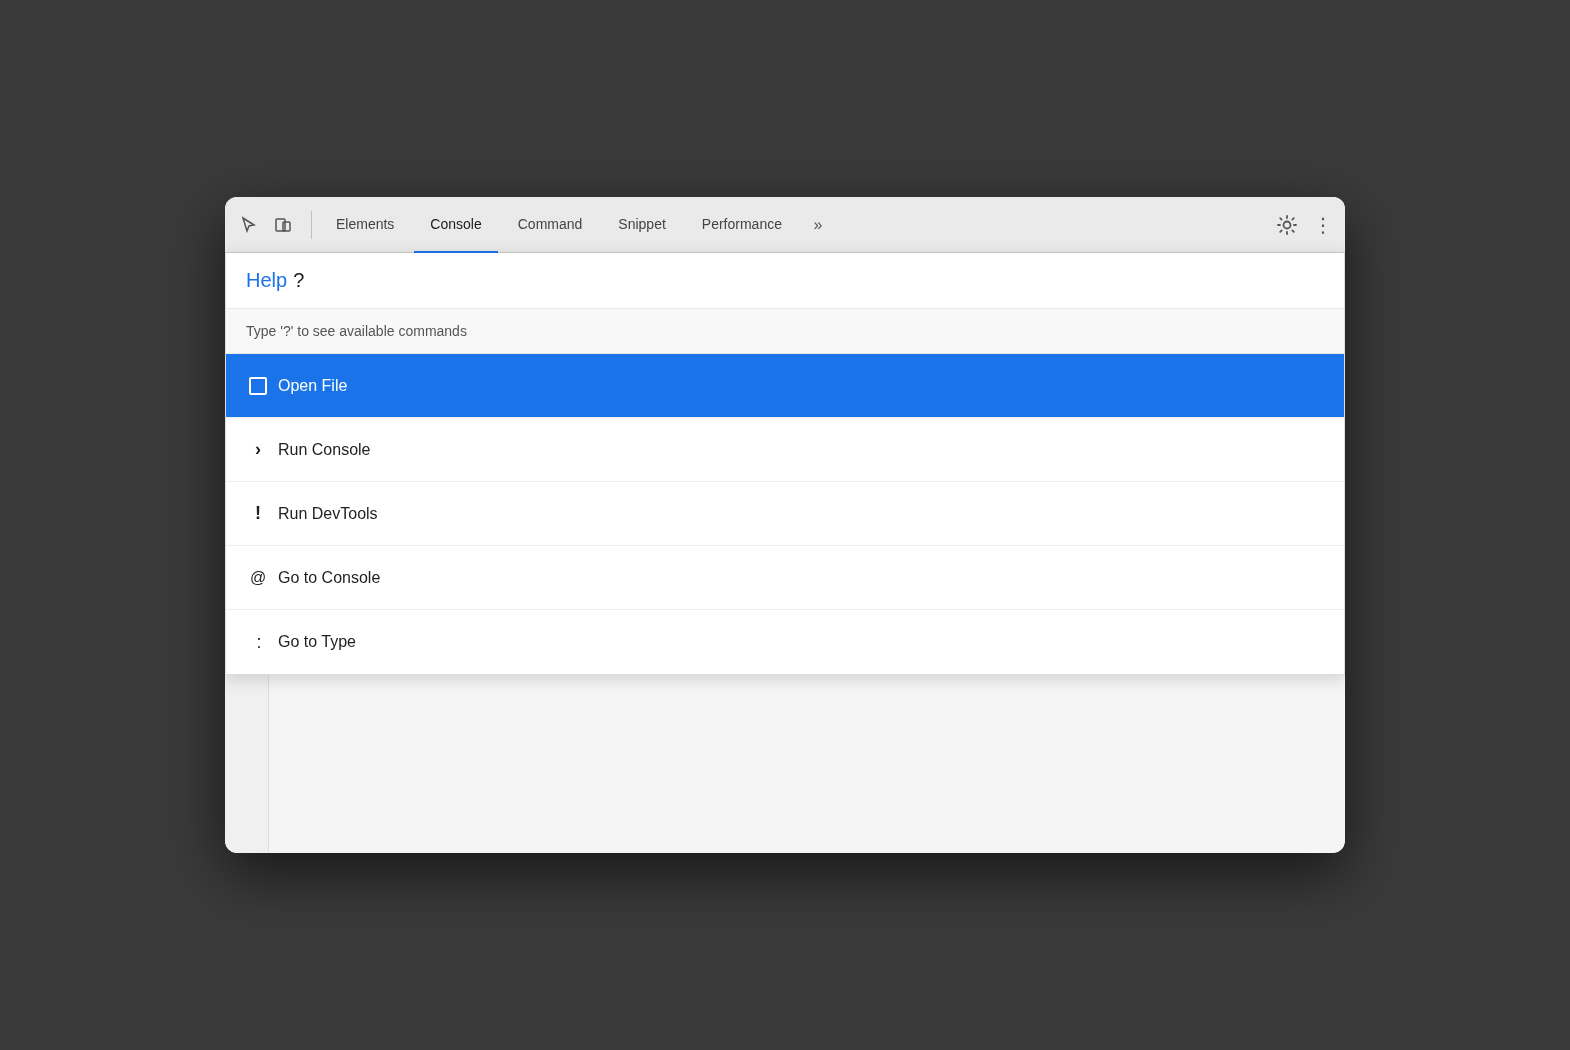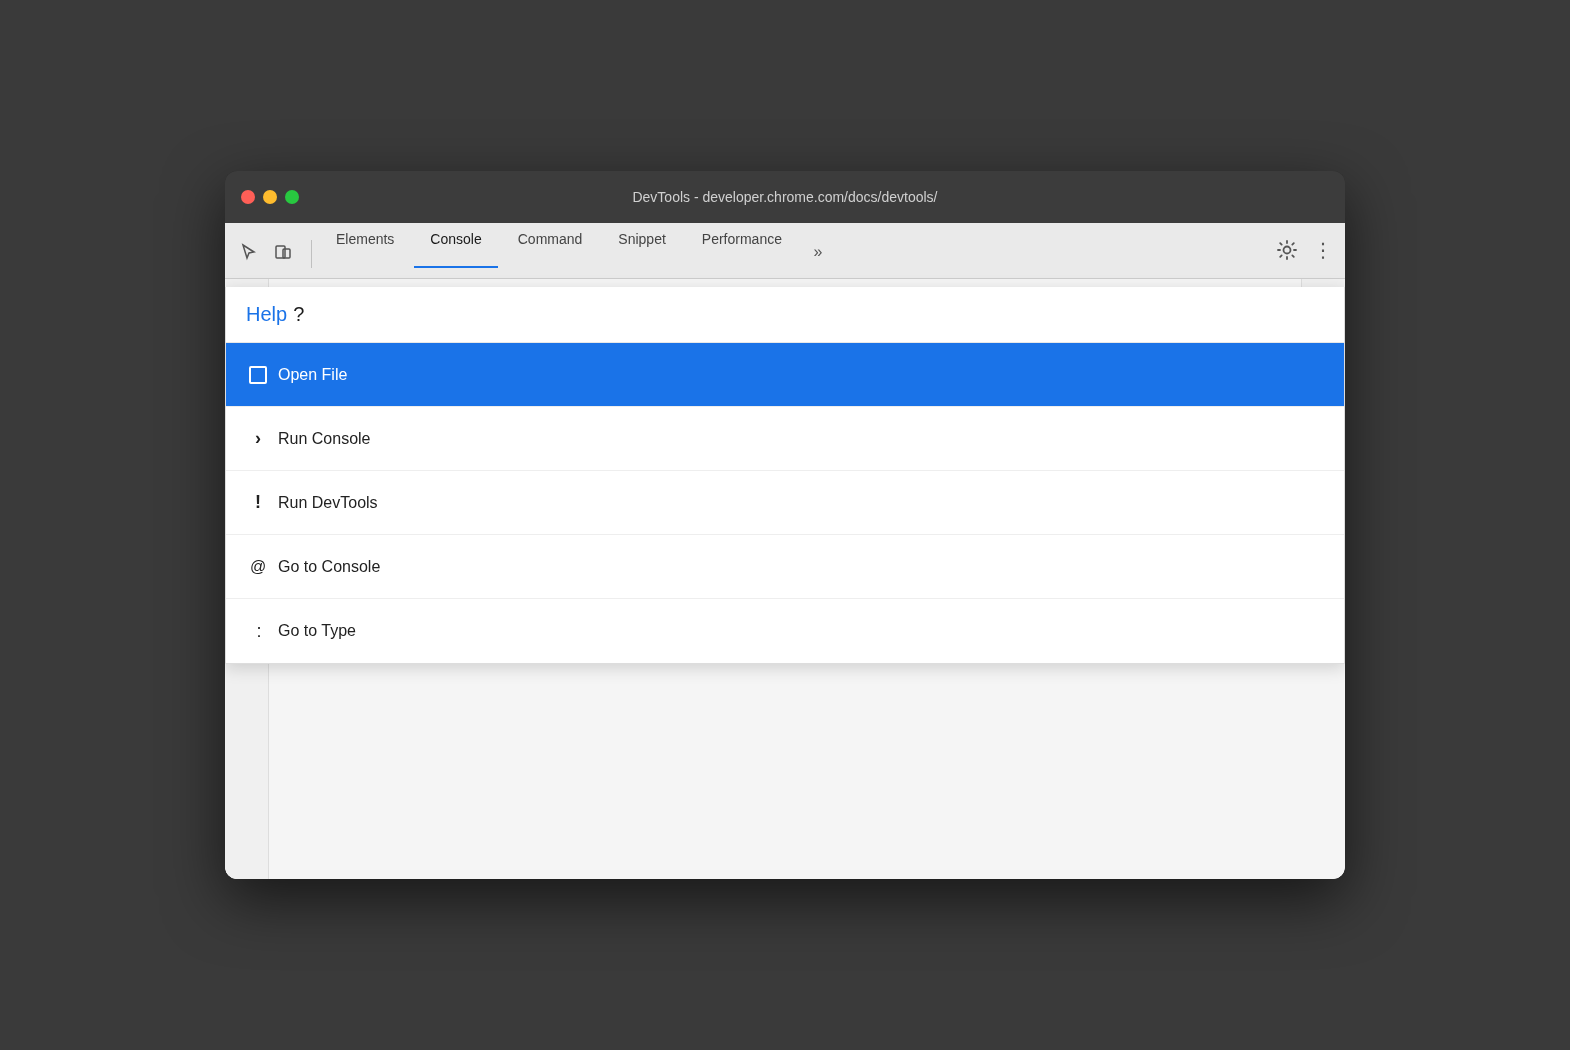--- a/index.html
+++ b/index.html
@@ -67,22 +67,22 @@
       background: #f0f0f0;
       border-radius: 0 0 12px 12px;
       overflow: hidden;
     }
 
     
     .toolbar {
       background: #eaeaea;
       height: 56px;
       display: flex;
-      align-items: flex-end;
-      padding: 10px 8px;
+      align-items: center;
+      padding: 4px 8px;
       border-bottom: 1px solid #ccc;
       gap: 4px;
     }
 
     .toolbar-icons {
       display: flex;
       align-items: center;
       gap: 2px;
       margin-right: 4px;
     }
@@ -215,21 +215,21 @@
       justify-content: center;
       color: #1a73e8;
       font-size: 14px;
       cursor: pointer;
       margin-top: 8px;
     }
 
     
     .command-palette {
       position: absolute;
-      top: 8px;
+      top: 0;
       left: 0;
       right: 0;
       background: white;
       border: 1px solid #ddd;
       border-top: none;
       box-shadow: 0 4px 16px rgba(0,0,0,0.15);
       z-index: 100;
     }
 
     .cp-header {
@@ -305,28 +305,20 @@
       border: 2px solid currentColor;
       border-radius: 2px;
       display: inline-block;
     }
   </style>
 </head>
 <body>
 
 <div class="window-wrapper">
 
-  <div class="title-bar">
-    <div class="traffic-lights">
-      <div class="traffic-light tl-close"></div>
-      <div class="traffic-light tl-minimize"></div>
-      <div class="traffic-light tl-maximize"></div>
-    </div>
-    <span class="title-text">DevTools - developer.chrome.com/docs/devtools/</span>
-  </div>
 
   <div class="devtools">
 
     <div class="toolbar">
       <div class="toolbar-icons">
         <button class="toolbar-icon-btn">
           <svg width="18" height="18" viewBox="0 0 18 18" fill="none">
             <path d="M3 2L14 9L9 10L7 15L3 2Z" stroke="#555" stroke-width="1.5" fill="none"></path>
           </svg>
         </button>
@@ -381,20 +373,21 @@
         <div class="sidebar-chevron">›</div>
       </div>
 
       <div class="command-palette">
 
         <div class="cp-header">
           <span class="cp-title">Help</span>
           <span class="cp-cursor">?</span>
         </div>
 
+        <div class="cp-hint">Type '?' to see available commands</div>
 
         <ul class="cp-list">
 
           <li class="cp-item selected">
             <span class="cp-item-icon">
               <span class="open-file-icon"></span>
             </span>
             <span>Open File</span>
           </li>
 

